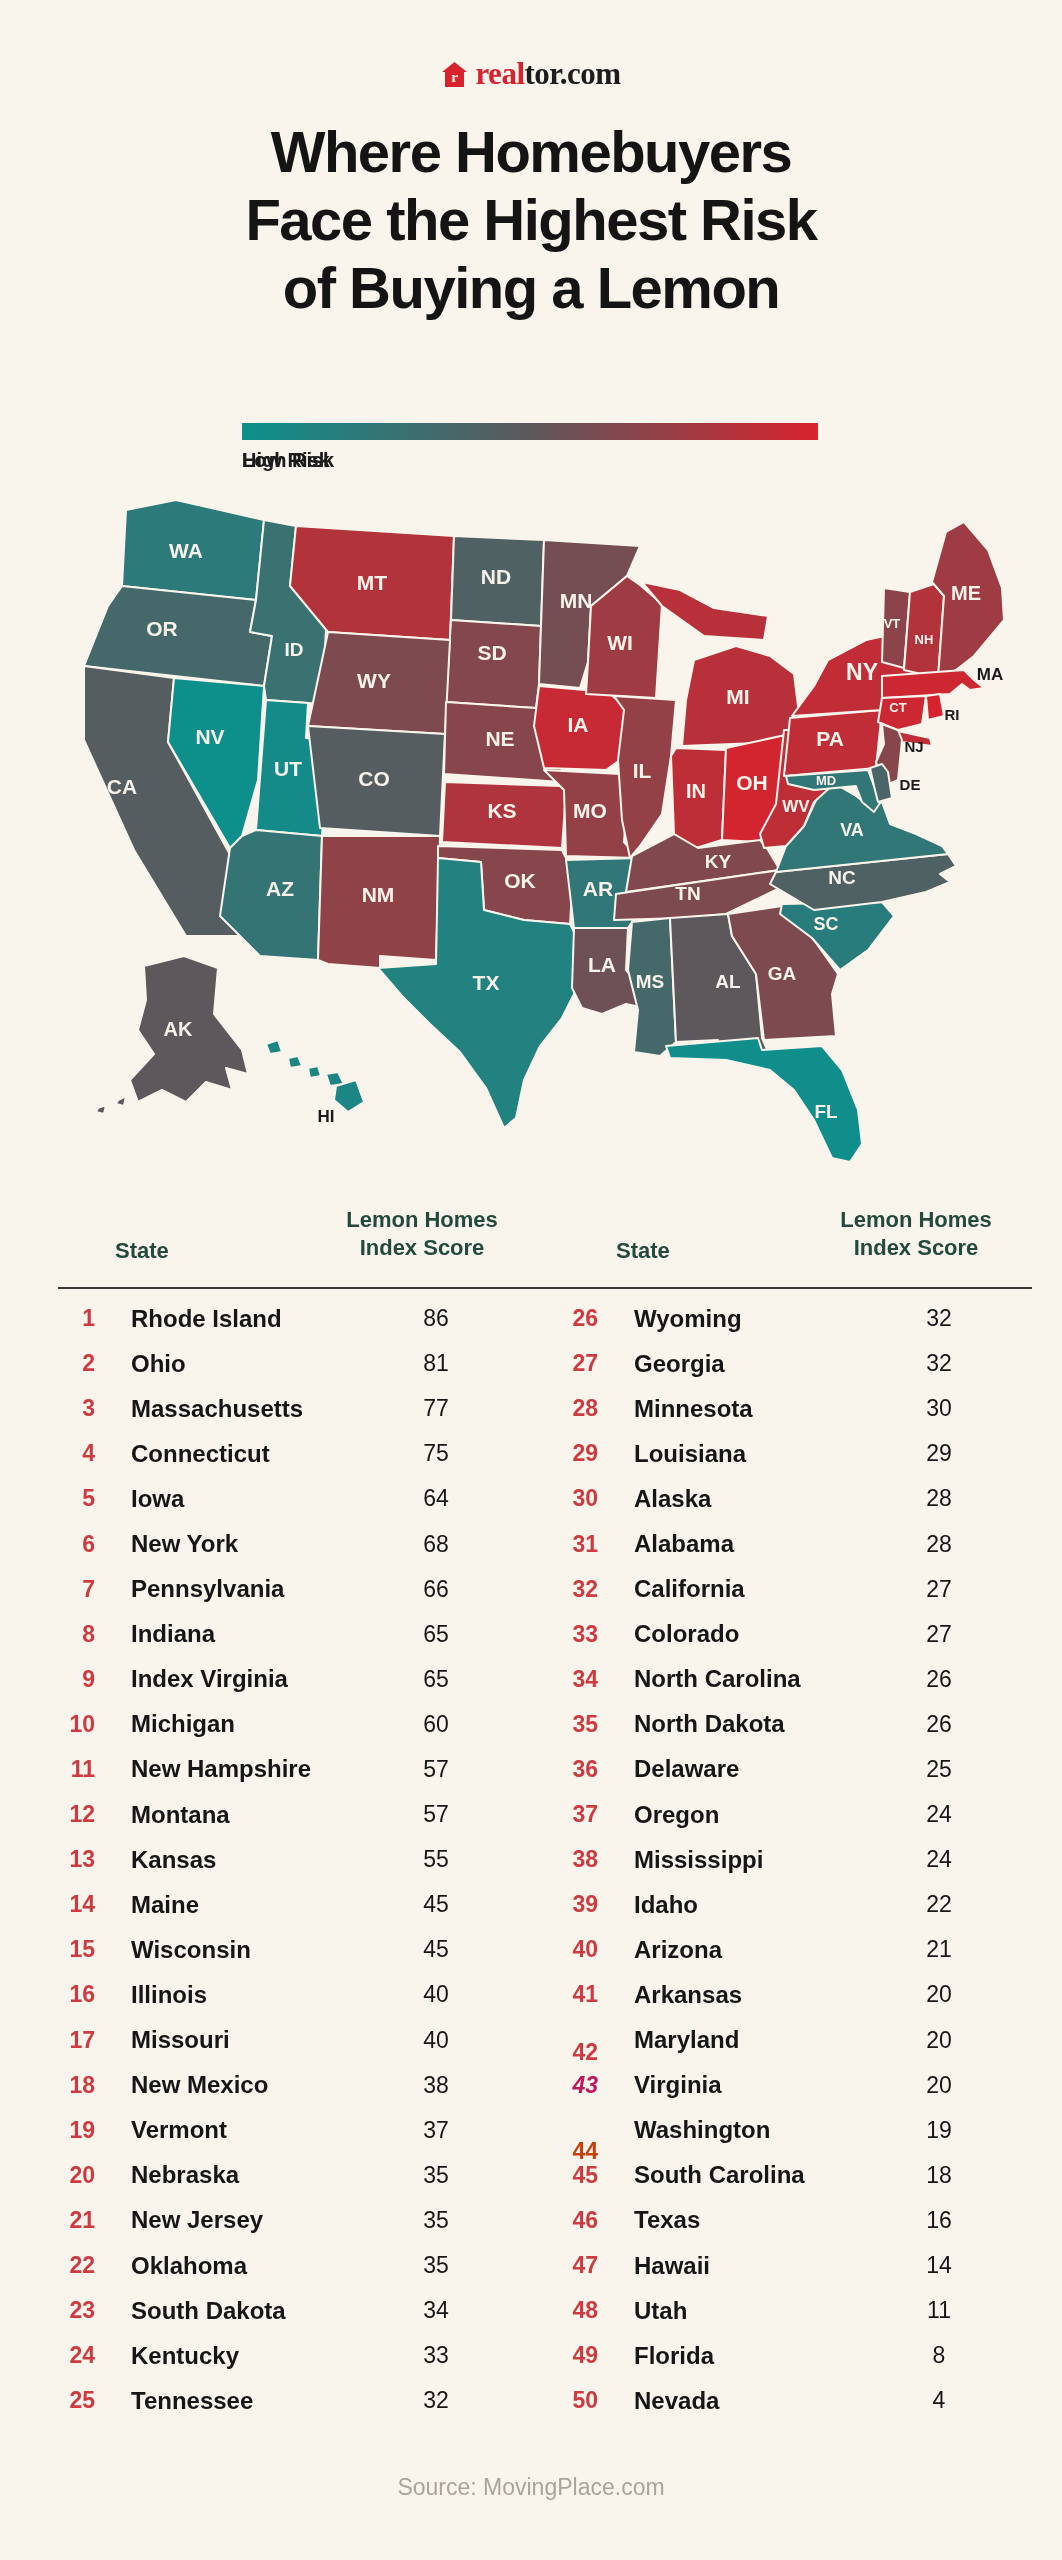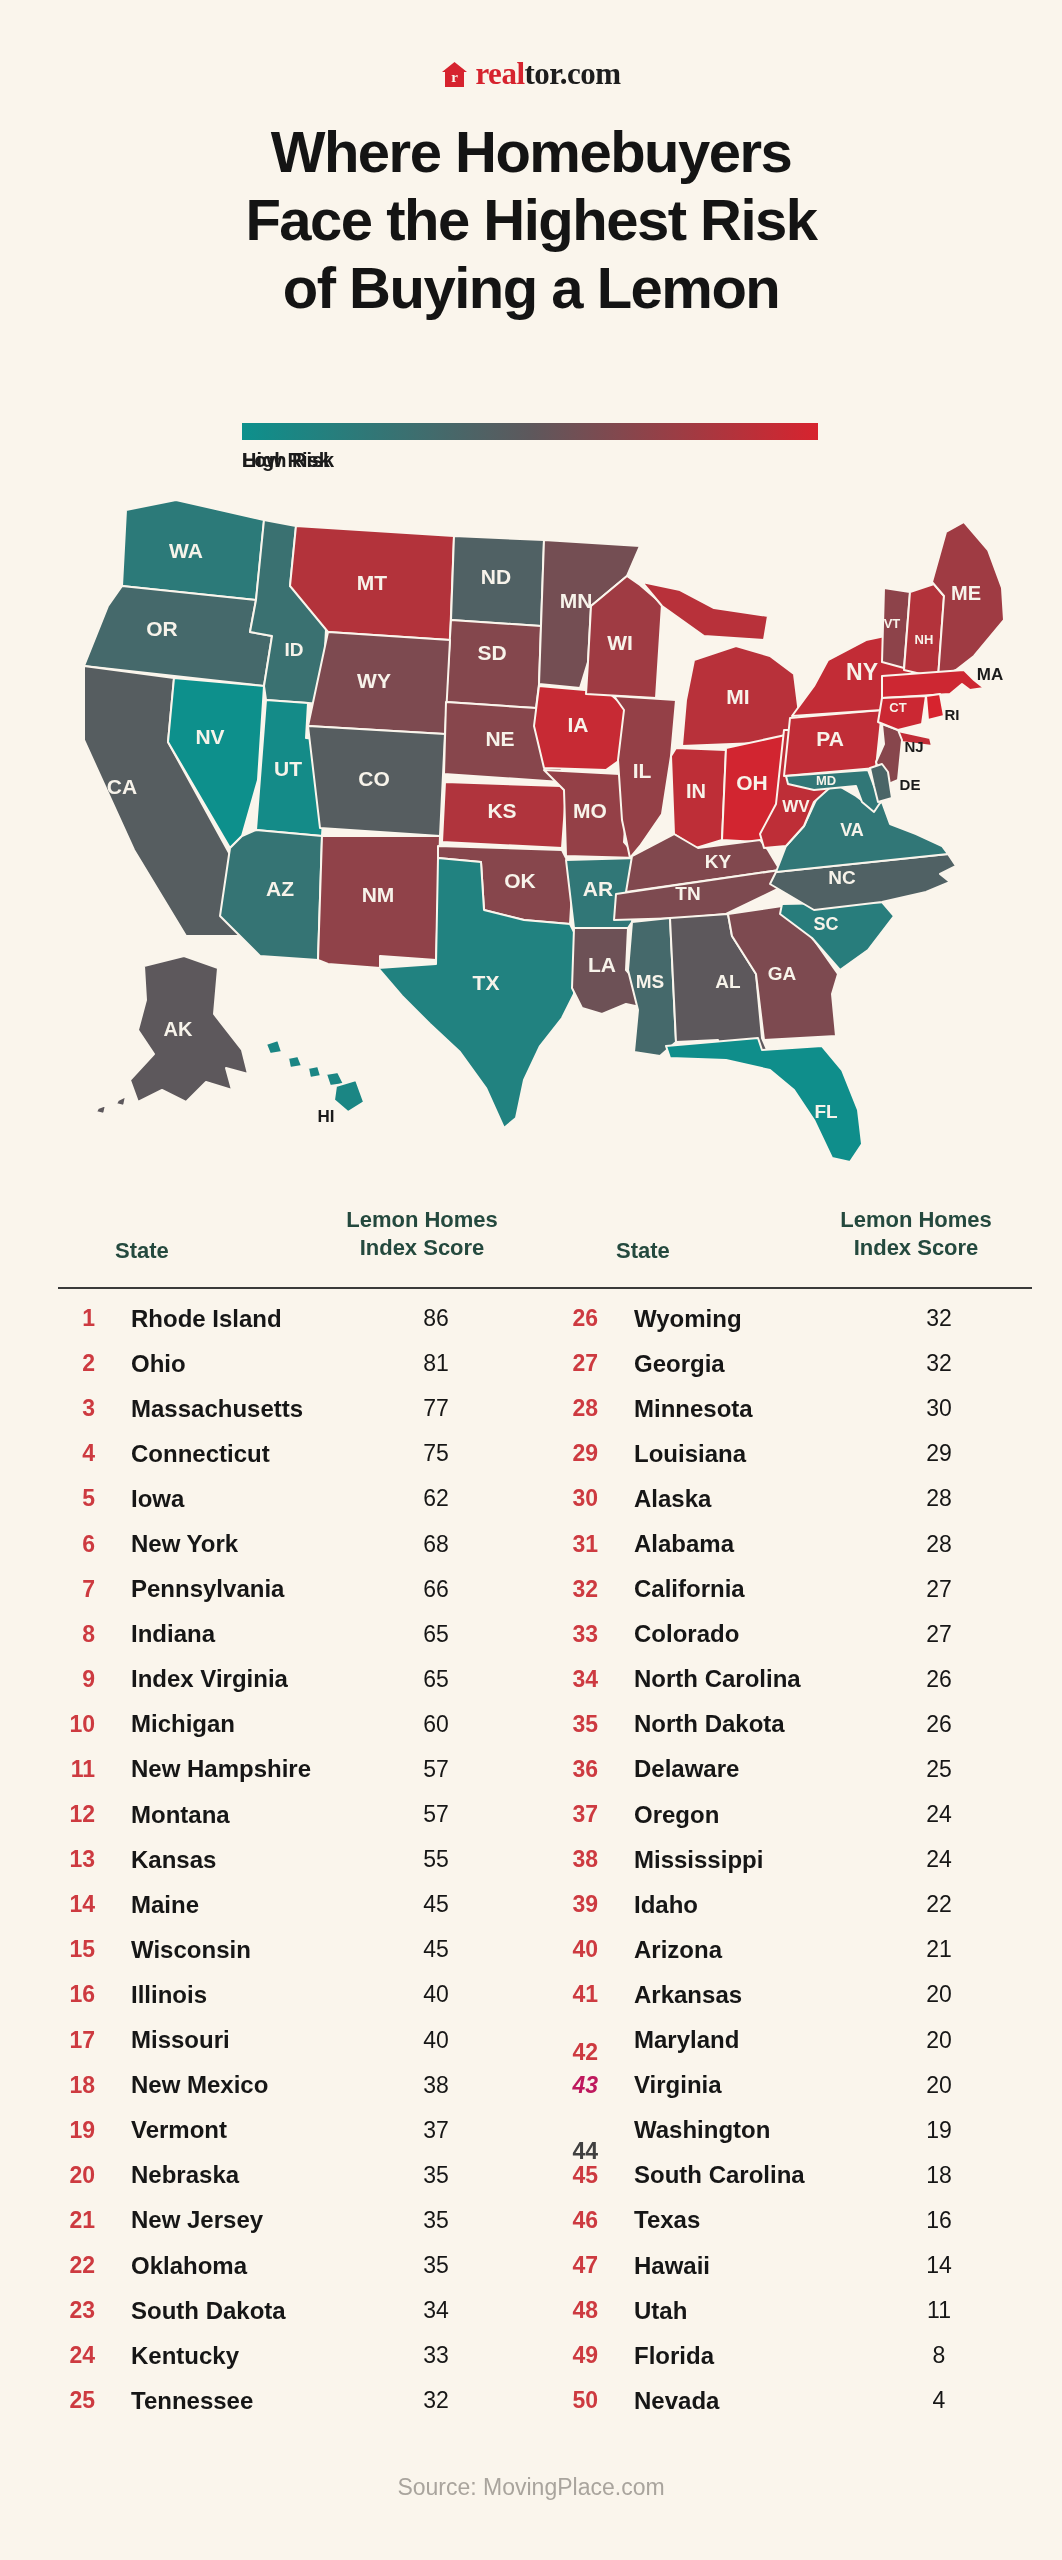--- a/index.html
+++ b/index.html
@@ -196,21 +196,21 @@
         <div class="tscore">77</div>
       </div>
       <div class="trow">
         <div class="trank" style="color: rgb(205, 58, 64);">4</div>
         <div class="tname">Connecticut</div>
         <div class="tscore">75</div>
       </div>
       <div class="trow">
         <div class="trank" style="color: rgb(205, 58, 64);">5</div>
         <div class="tname">Iowa</div>
-        <div class="tscore">62</div>
+        <div class="tscore">64</div>
       </div>
       <div class="trow">
         <div class="trank" style="color: rgb(205, 58, 64);">6</div>
         <div class="tname">New York</div>
         <div class="tscore">68</div>
       </div>
       <div class="trow">
         <div class="trank" style="color: rgb(205, 58, 64);">7</div>
         <div class="tname">Pennsylvania</div>
         <div class="tscore">66</div>
@@ -391,21 +391,21 @@
         <div class="trank" style="color: rgb(205, 58, 64); margin-top: 24px;">42</div>
         <div class="tname">Maryland</div>
         <div class="tscore">20</div>
       </div>
       <div class="trow">
         <div class="trank" style="color: #be185d; font-style: italic;">43</div>
         <div class="tname">Virginia</div>
         <div class="tscore">20</div>
       </div>
       <div class="trow">
-        <div class="trank" style="color: #404040; margin-top: 42px;">44</div>
+        <div class="trank" style="color: #c2410c; margin-top: 42px;">44</div>
         <div class="tname">Washington</div>
         <div class="tscore">19</div>
       </div>
       <div class="trow">
         <div class="trank" style="color: rgb(205, 58, 64);">45</div>
         <div class="tname">South Carolina</div>
         <div class="tscore">18</div>
       </div>
       <div class="trow">
         <div class="trank" style="color: rgb(205, 58, 64);">46</div>

